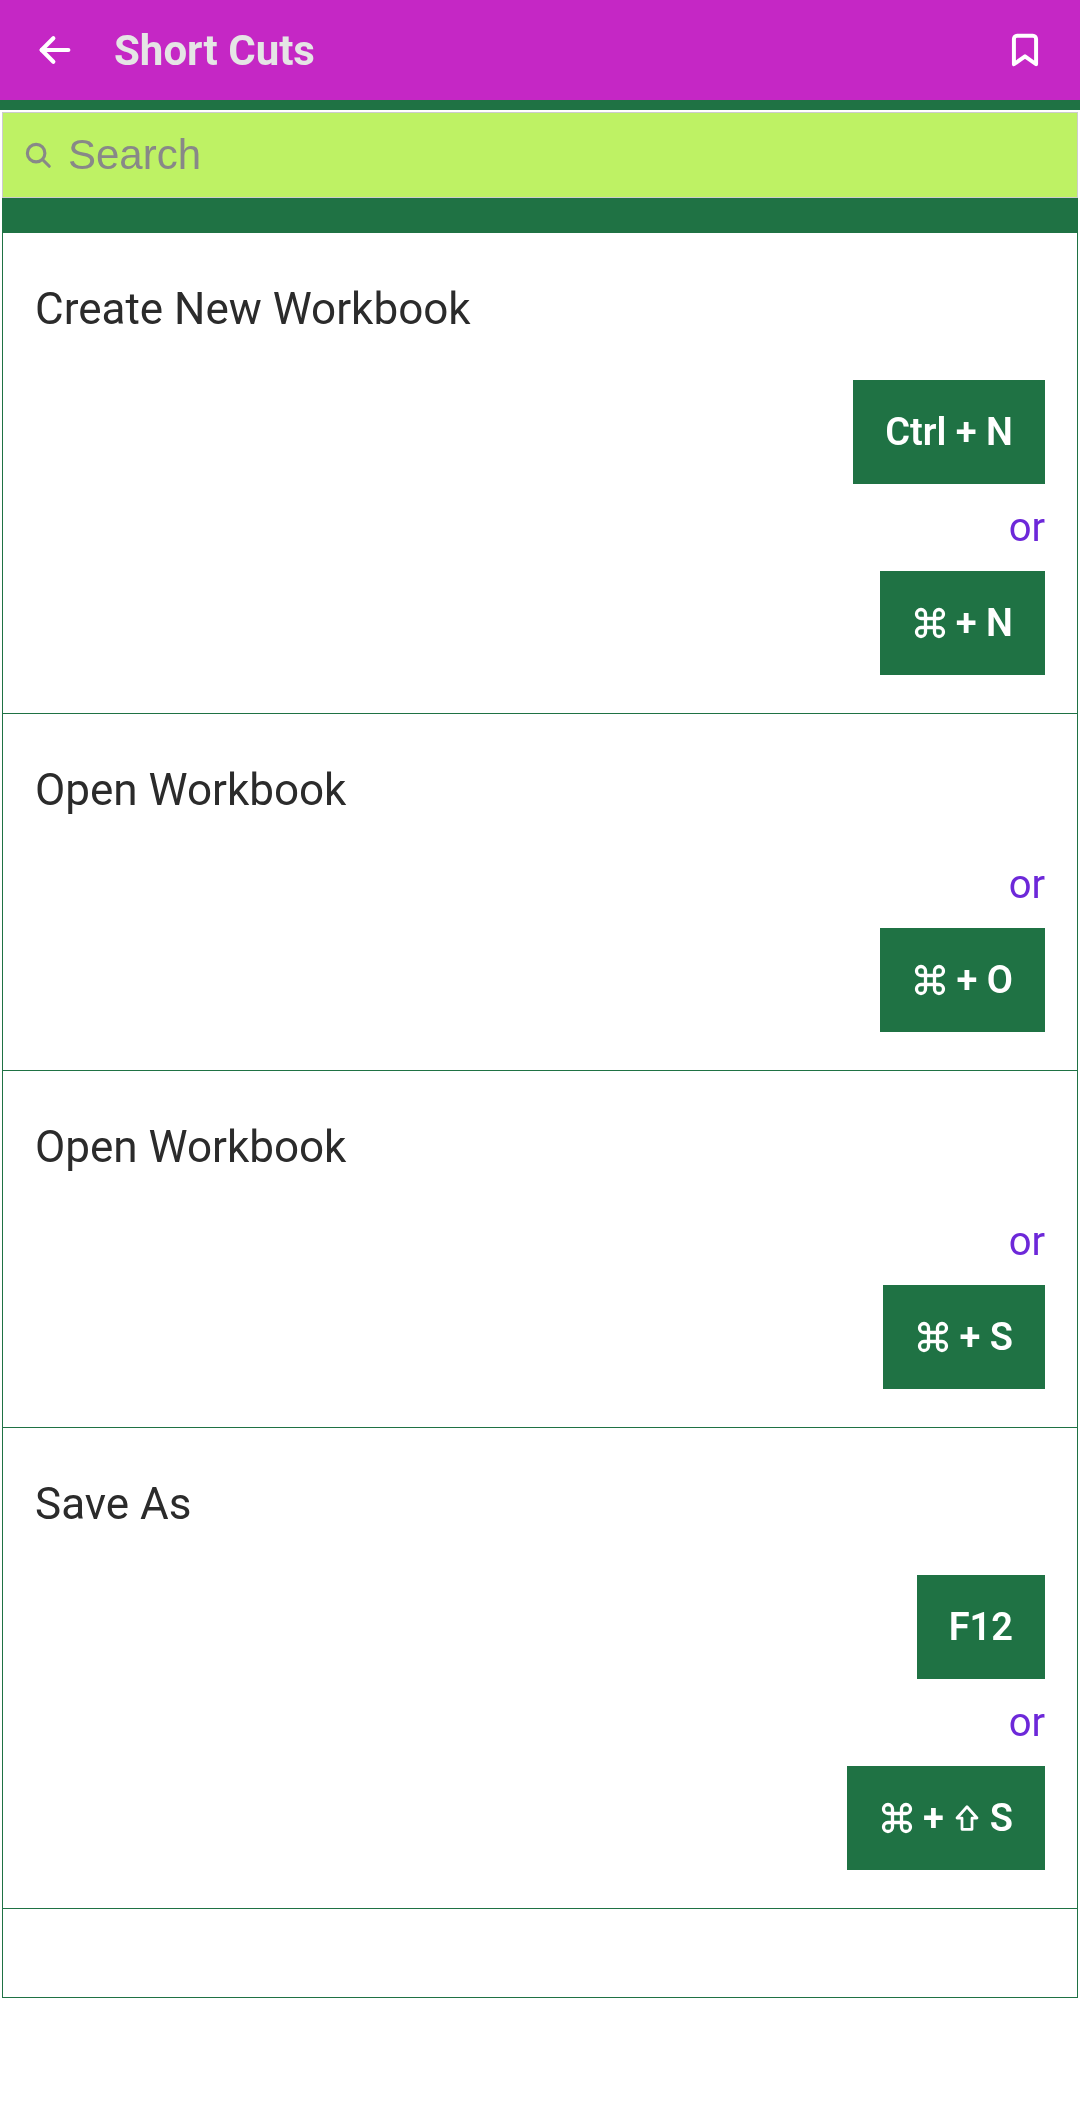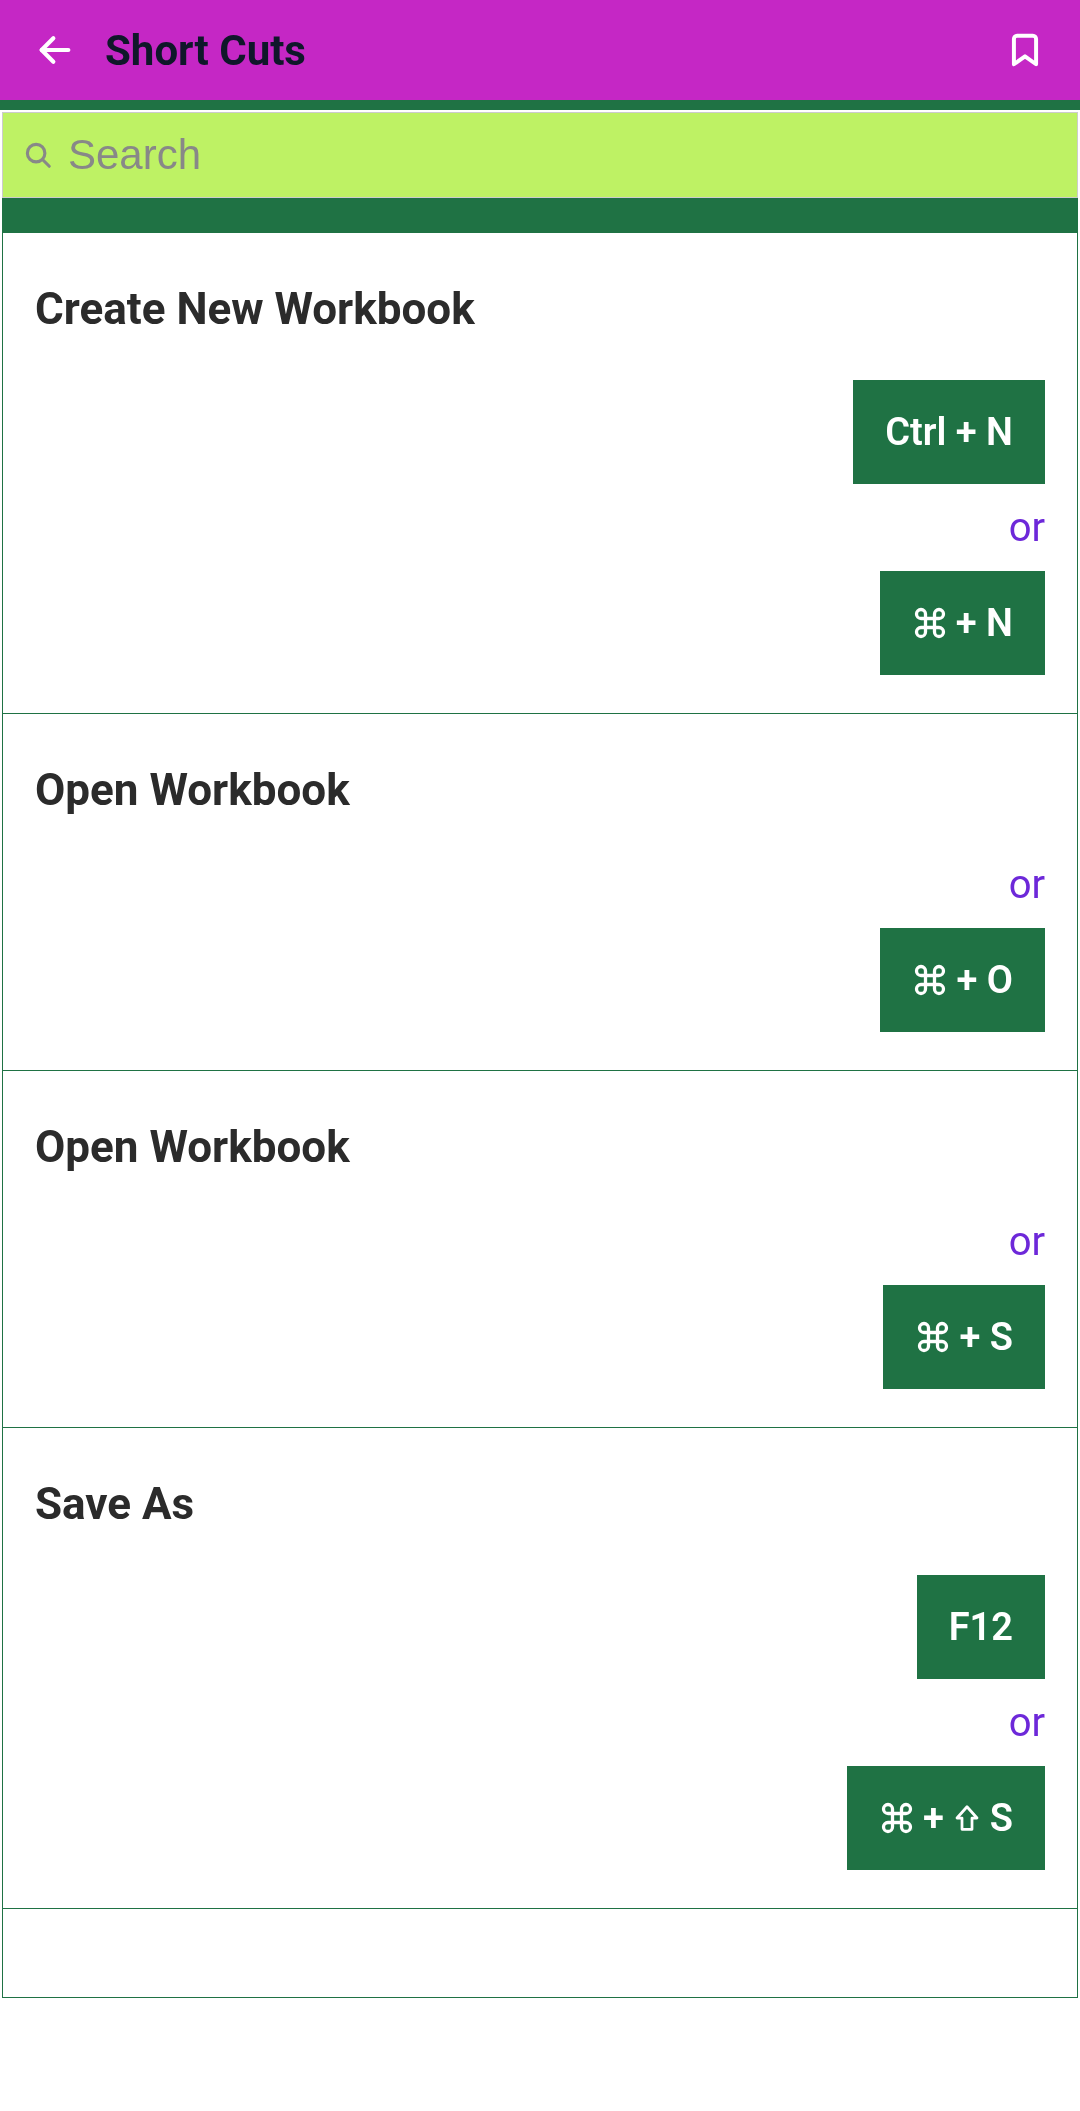--- a/index.html
+++ b/index.html
@@ -27,24 +27,24 @@
       align-items: center;
       justify-content: center;
       width: 50px;
       height: 50px;
     }
     .back-btn svg {
       width: 40px;
       height: 40px;
     }
     .header-title {
-      color: #0f172a;
+      color: #e5e5e5;
       font-size: 42px;
       font-weight: 700;
-      margin-left: 25px;
+      margin-left: 34px;
     }
     .bookmark-btn {
       position: absolute;
       right: 30px;
       color: #fff;
       cursor: pointer;
       display: flex;
       align-items: center;
       justify-content: center;
       width: 50px;
@@ -96,21 +96,21 @@
       border-left: 1px solid #1f7244;
       border-right: 1px solid #1f7244;
       margin: 0 2px;
     }
     .shortcut-item {
       padding: 50px 32px 38px 32px;
       border-bottom: 1px solid #1f7244;
     }
     .shortcut-title {
       font-size: 44px;
-      font-weight: 700;
+      font-weight: 400;
       color: #2b2b2b;
       margin-bottom: 45px;
     }
     .shortcut-keys {
       display: flex;
       align-items: flex-end;
       gap: 20px;
       flex-direction: column;
     }
     .key-badge {

